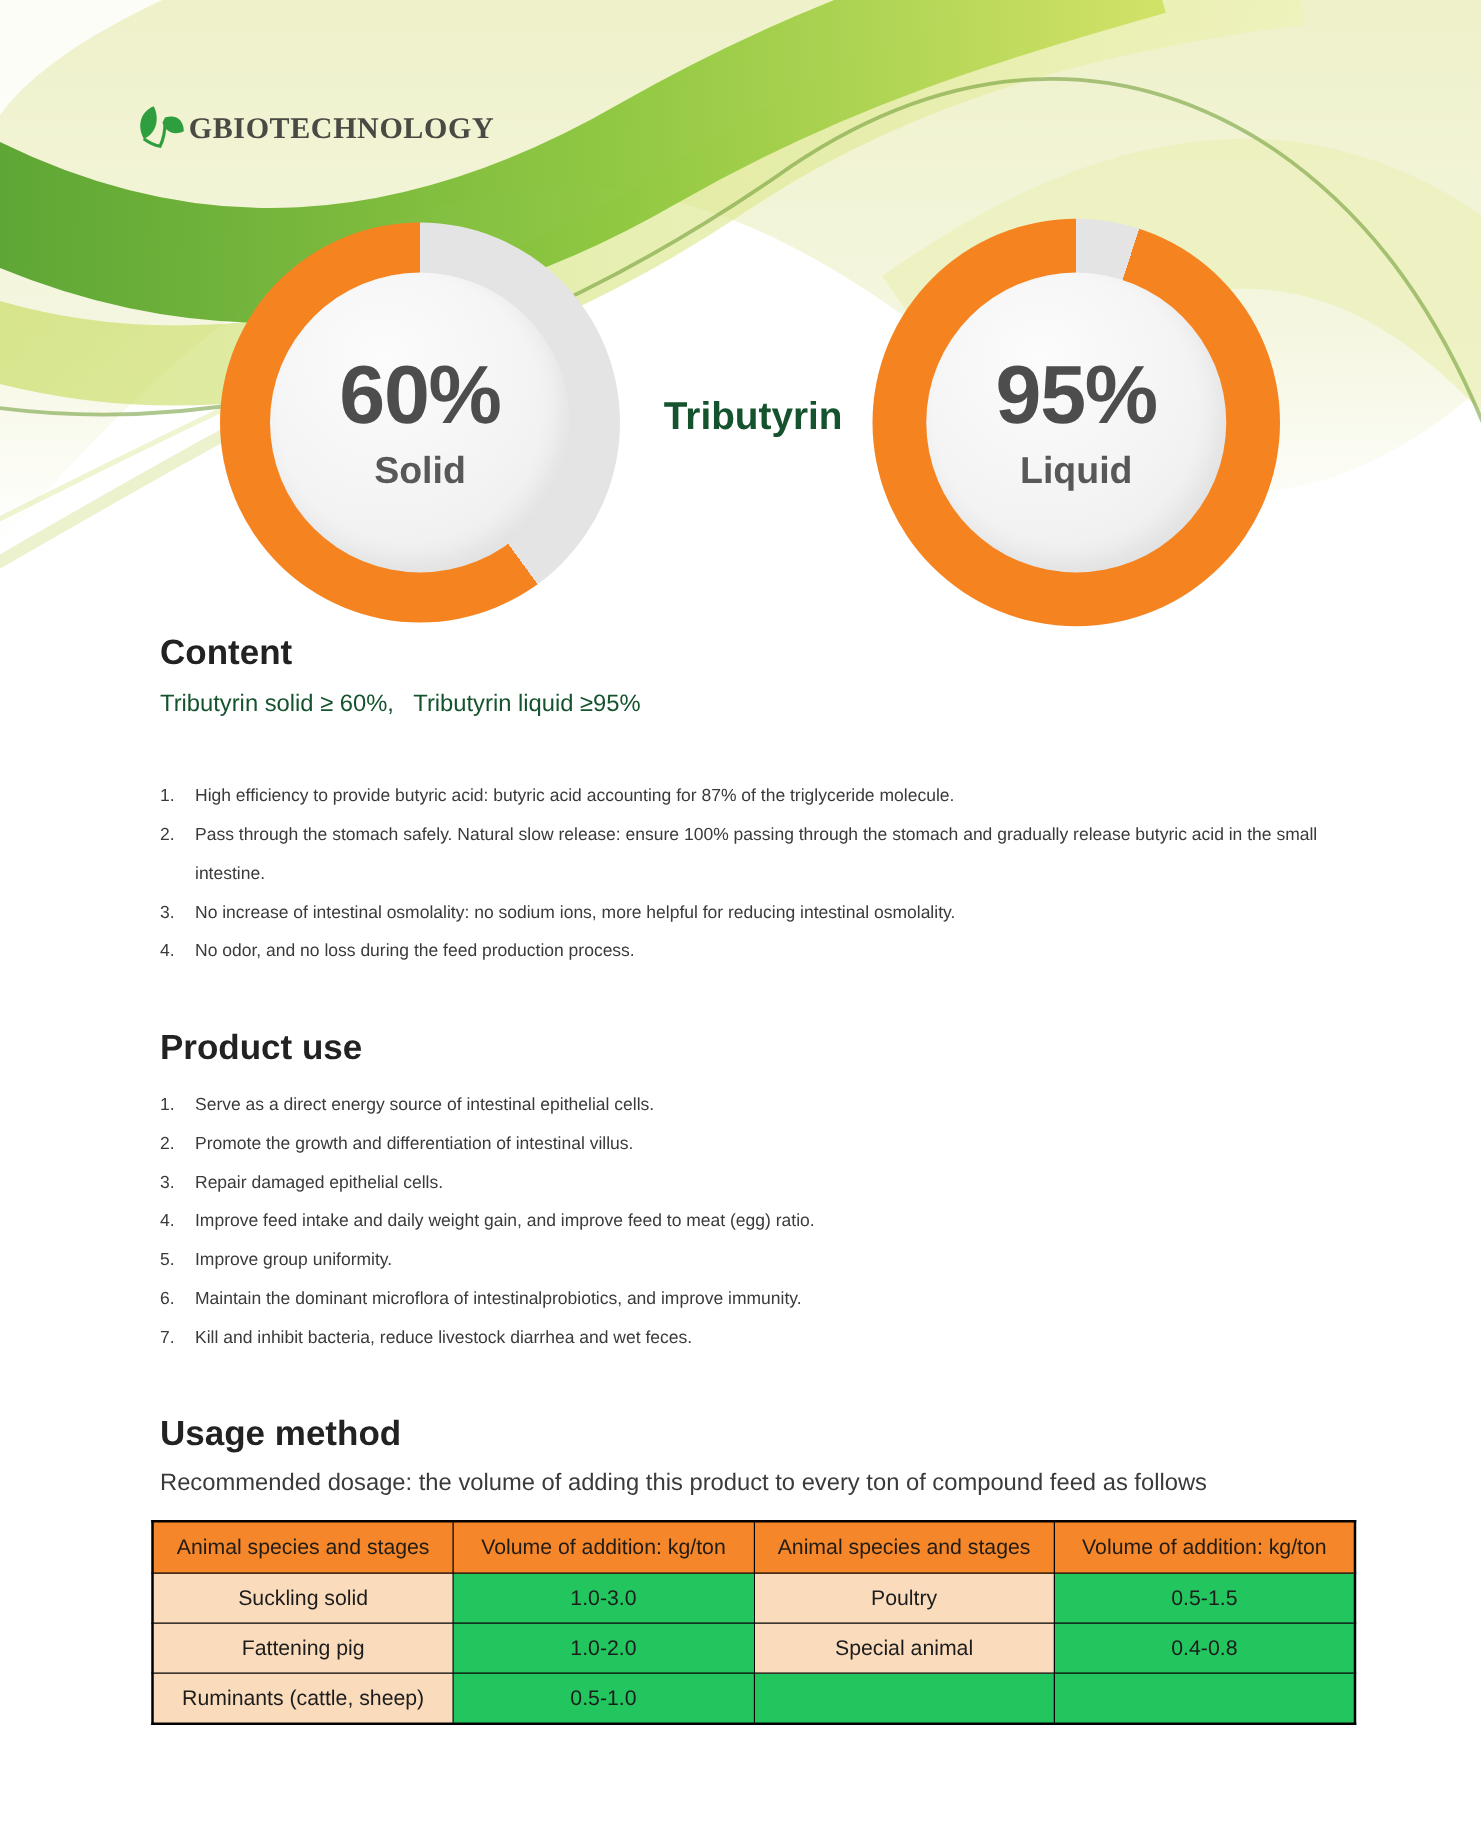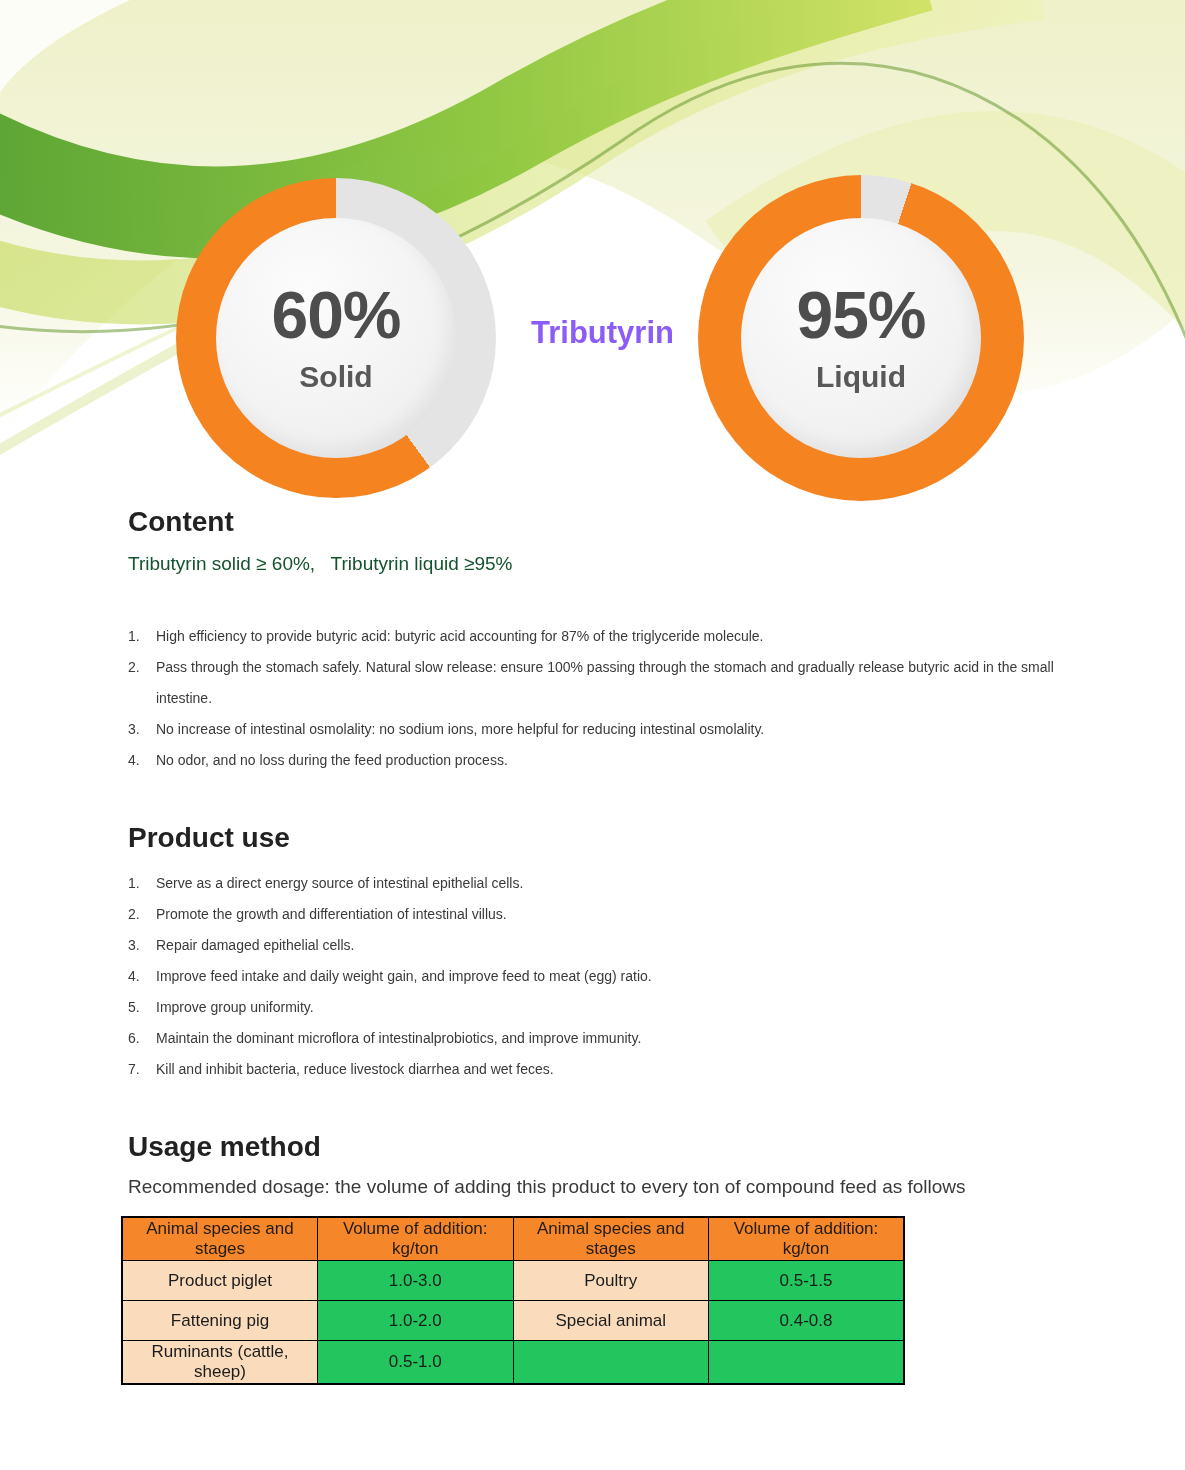--- a/index.html
+++ b/index.html
@@ -18,35 +18,35 @@
   .donut{position:absolute;border-radius:50%;display:flex;align-items:center;justify-content:center;}
   .donut-1{left:176px;top:178px;width:320px;height:320px;align-items:center;}
   .donut-2{left:698px;top:175px;width:326px;height:326px;}
   .disc{width:240px;height:240px;border-radius:50%;
         background:radial-gradient(circle at 38% 30%, #fcfcfc 0%, #f3f3f3 55%, #e9e9e9 100%);
         box-shadow:inset -8px -10px 18px rgba(0,0,0,.05);
         display:flex;flex-direction:column;align-items:center;justify-content:center;}
   .percent{font-size:66px;font-weight:700;color:#4d4d4d;line-height:1;letter-spacing:-1px;}
   .donut-label{font-size:30px;color:#585858;margin-top:12px;font-weight:bold;}
   .center-label{position:absolute;left:505px;top:315px;width:195px;text-align:center;
-                font-size:31px;font-weight:700;color:#8b5cf6;}
+                font-size:31px;font-weight:700;color:#14532d;}
 
   
   .body-col{position:absolute;left:128px;top:506px;width:958px;}
   h2{margin:0;font-size:28px;font-weight:700;color:#222222;letter-spacing:0;}
   .content-body{margin-top:15px;font-size:19px;color:#14532d;white-space:pre-wrap;}
   .section{margin-top:46px;}
   ol.num-list{margin:14px 0 0 0;padding:0;list-style:none;counter-reset:n;}
   ol.num-list li{counter-increment:n;position:relative;padding-left:28px;
                  font-size:14px;line-height:31px;color:#3a3a3a;}
   ol.num-list li::before{content:counter(n) ".";position:absolute;left:0;}
   .intro{margin-top:13px;font-size:19px;color:#3a3a3a;}
 
   
-  table.dosage{margin-top:18px;margin-left:-7px;width:784px;border-collapse:collapse;
+  table.dosage{margin-top:18px;margin-left:-7px;width:964px;border-collapse:collapse;
                border:2px solid #000;table-layout:fixed;text-align:center;}
   table.dosage th{border:1px solid #000;height:38px;font-weight:400;font-size:17px;color:#211c14;}
   table.dosage td{border:1px solid #000;height:37px;font-size:17px;color:#1c1c1c;background:#22c55e;}
   table.dosage td.species{background:#FADCBD;}
 </style>
 </head>
 <body>
 
 <div class="page">
 
@@ -77,20 +77,28 @@
 
     <path d="M-30,265 C180,335 400,262 580,142 C720,48 880,8 1040,-12" fill="none" stroke="url(#yellowGrad)" stroke-width="64" opacity="0.65"></path>
 
     <path d="M-30,150 C150,242 330,232 520,122 C660,42 780,6 920,-34" fill="none" stroke="url(#greenGrad)" stroke-width="92" opacity="0.95"></path>
 
     <path d="M-30,322 C200,362 430,272 620,142 C760,42 900,40 1020,120 C1100,175 1155,255 1195,360" fill="none" stroke="#5c8f1f" stroke-width="3" opacity="0.5"></path>
 
     <path d="M0,0 L130,0 C70,28 25,58 0,92 Z" fill="#ffffff" opacity="0.85"></path>
   </svg>
 
+  <div class="logo">
+    <svg width="40" height="38" viewBox="0 0 40 38" aria-hidden="true">
+      <path d="M15,1 C5,5 1,16 7,27 C17,23 20,11 15,1 Z" fill="#2f9e3f"></path>
+      <path d="M24,10 C33,7 39,12 39,21 C31,25 24,21 22,14 Z" fill="#2f9e3f"></path>
+      <path d="M7,27 C11,30 15,32 20,33 C23,27 24,19 24,14" fill="none" stroke="#2f9e3f" stroke-width="2.5"></path>
+    </svg>
+    <span class="logo-text">GBIOTECHNOLOGY</span>
+  </div>
 
   <div class="donut donut-1" style="background: conic-gradient(rgb(228, 228, 228) 0deg, rgb(228, 228, 228) 144deg, rgb(245, 131, 31) 144deg, rgb(245, 131, 31) 360deg);">
     <div class="disc">
       <div class="percent">60%</div>
       <div class="donut-label">Solid</div>
     </div>
   </div>
 
   <div class="center-label">Tributyrin</div>
 
@@ -136,21 +144,21 @@
         <thead>
           <tr>
               <th style="background: rgb(246, 134, 42);">Animal species and stages</th>
               <th style="background: rgb(246, 134, 42);">Volume of addition: kg/ton</th>
               <th style="background: rgb(246, 134, 42);">Animal species and stages</th>
               <th style="background: rgb(246, 134, 42);">Volume of addition: kg/ton</th>
             </tr>
         </thead>
         <tbody>
             <tr>
-              <td class="species">Product piglet</td>
+              <td class="species">Suckling solid</td>
               <td>1.0-3.0</td>
               <td class="species">Poultry</td>
               <td>0.5-1.5</td>
             </tr>
             <tr>
               <td class="species">Fattening pig</td>
               <td>1.0-2.0</td>
               <td class="species">Special animal</td>
               <td>0.4-0.8</td>
             </tr>

